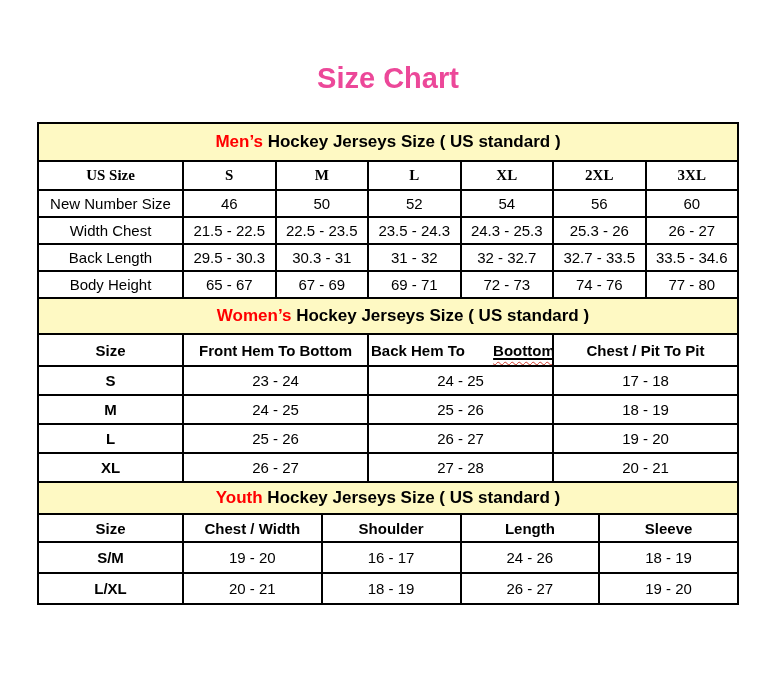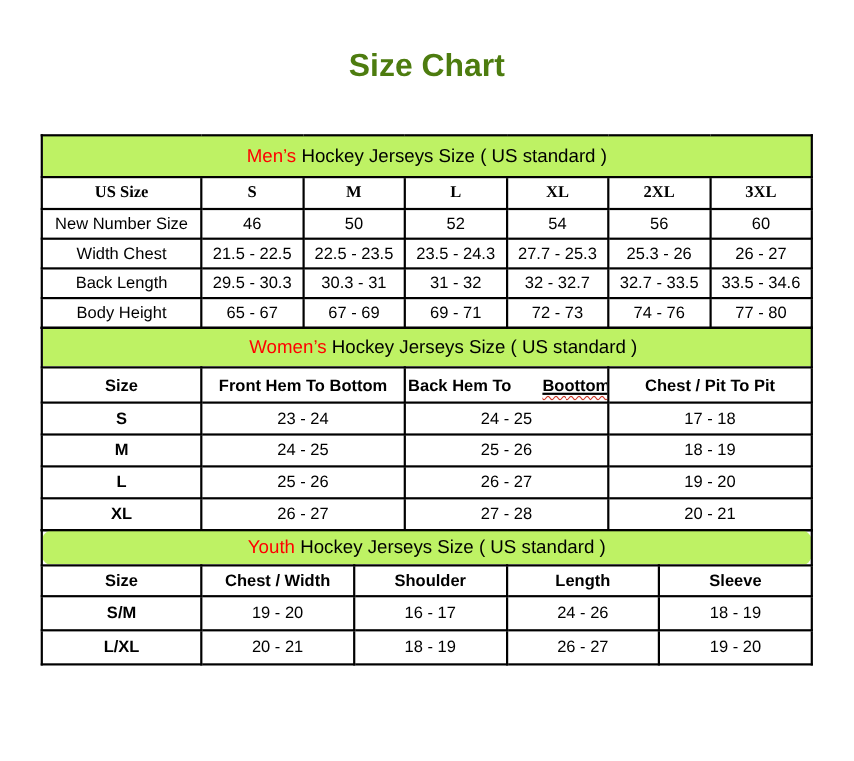--- a/index.html
+++ b/index.html
@@ -7,25 +7,25 @@
     position: relative;
     width: 776px;
     height: 692px;
     background: #ffffff;
     font-family: "Liberation Sans", sans-serif;
     color: #000000;
     overflow: hidden;
   }
   .page-title {
     margin: 0;
-    padding-top: 44px;
+    padding-top: 62px;
     text-align: center;
     font-size: 29px;
     font-weight: bold;
-    color: #4d7c0f;
+    color: #ec4899;
     letter-spacing: 0px;
   }
   .tables {
     position: absolute;
     left: 37px;
     top: 122px;
     width: 702px;
   }
   table.size-table {
     width: 100%;
@@ -37,38 +37,38 @@
     border: 2px solid #000000;
     text-align: center;
     vertical-align: middle;
     font-size: 15px;
     padding: 0 2px;
     overflow: hidden;
     white-space: nowrap;
   }
   col.label-col { width: 145px; }
   tr.banner-row td {
-    background: #bef264;
-    font-weight: normal;
+    background: #fef9c3;
+    font-weight: bold;
     font-size: 17px;
   }
   .banner-highlight { color: #FF0000; }
   tr.header-row td { font-weight: bold; }
   td.row-label { font-weight: normal; }
   td.row-label.bold { font-weight: bold; }
 
   table.men  tr.banner-row td { height: 36px; }
   table.men  tr.header-row td { height: 27px; font-family: Liberation Serif, serif; }
   table.men  tr.data-row   td { height: 25px; }
 
   table.women tr.banner-row td { height: 34px; padding-left: 32px; }
   table.women tr.header-row td { height: 30px; }
   table.women tr.data-row   td { height: 27px; }
 
-  table.youth tr.banner-row td { height: 30px; border-radius: 10px; }
+  table.youth tr.banner-row td { height: 30px; }
   table.youth tr.header-row td { height: 26px; }
   table.youth tr.data-row   td { height: 29px; }
 
   .sq-wavy {
     text-decoration-line: underline;
     text-decoration-style: wavy;
     text-decoration-color: #cf3a2b;
     text-decoration-thickness: 1px;
     text-underline-offset: 5px;
     padding-left: 24px;
@@ -120,21 +120,21 @@
         <td>52</td>
         <td>54</td>
         <td>56</td>
         <td>60</td>
       </tr>
       <tr class="data-row">
         <td class="row-label">Width Chest</td>
         <td>21.5 - 22.5</td>
         <td>22.5 - 23.5</td>
         <td>23.5 - 24.3</td>
-        <td>27.7 - 25.3</td>
+        <td>24.3 - 25.3</td>
         <td>25.3 - 26</td>
         <td>26 - 27</td>
       </tr>
       <tr class="data-row">
         <td class="row-label">Back Length</td>
         <td>29.5 - 30.3</td>
         <td>30.3 - 31</td>
         <td>31 - 32</td>
         <td>32 - 32.7</td>
         <td>32.7 - 33.5</td>

